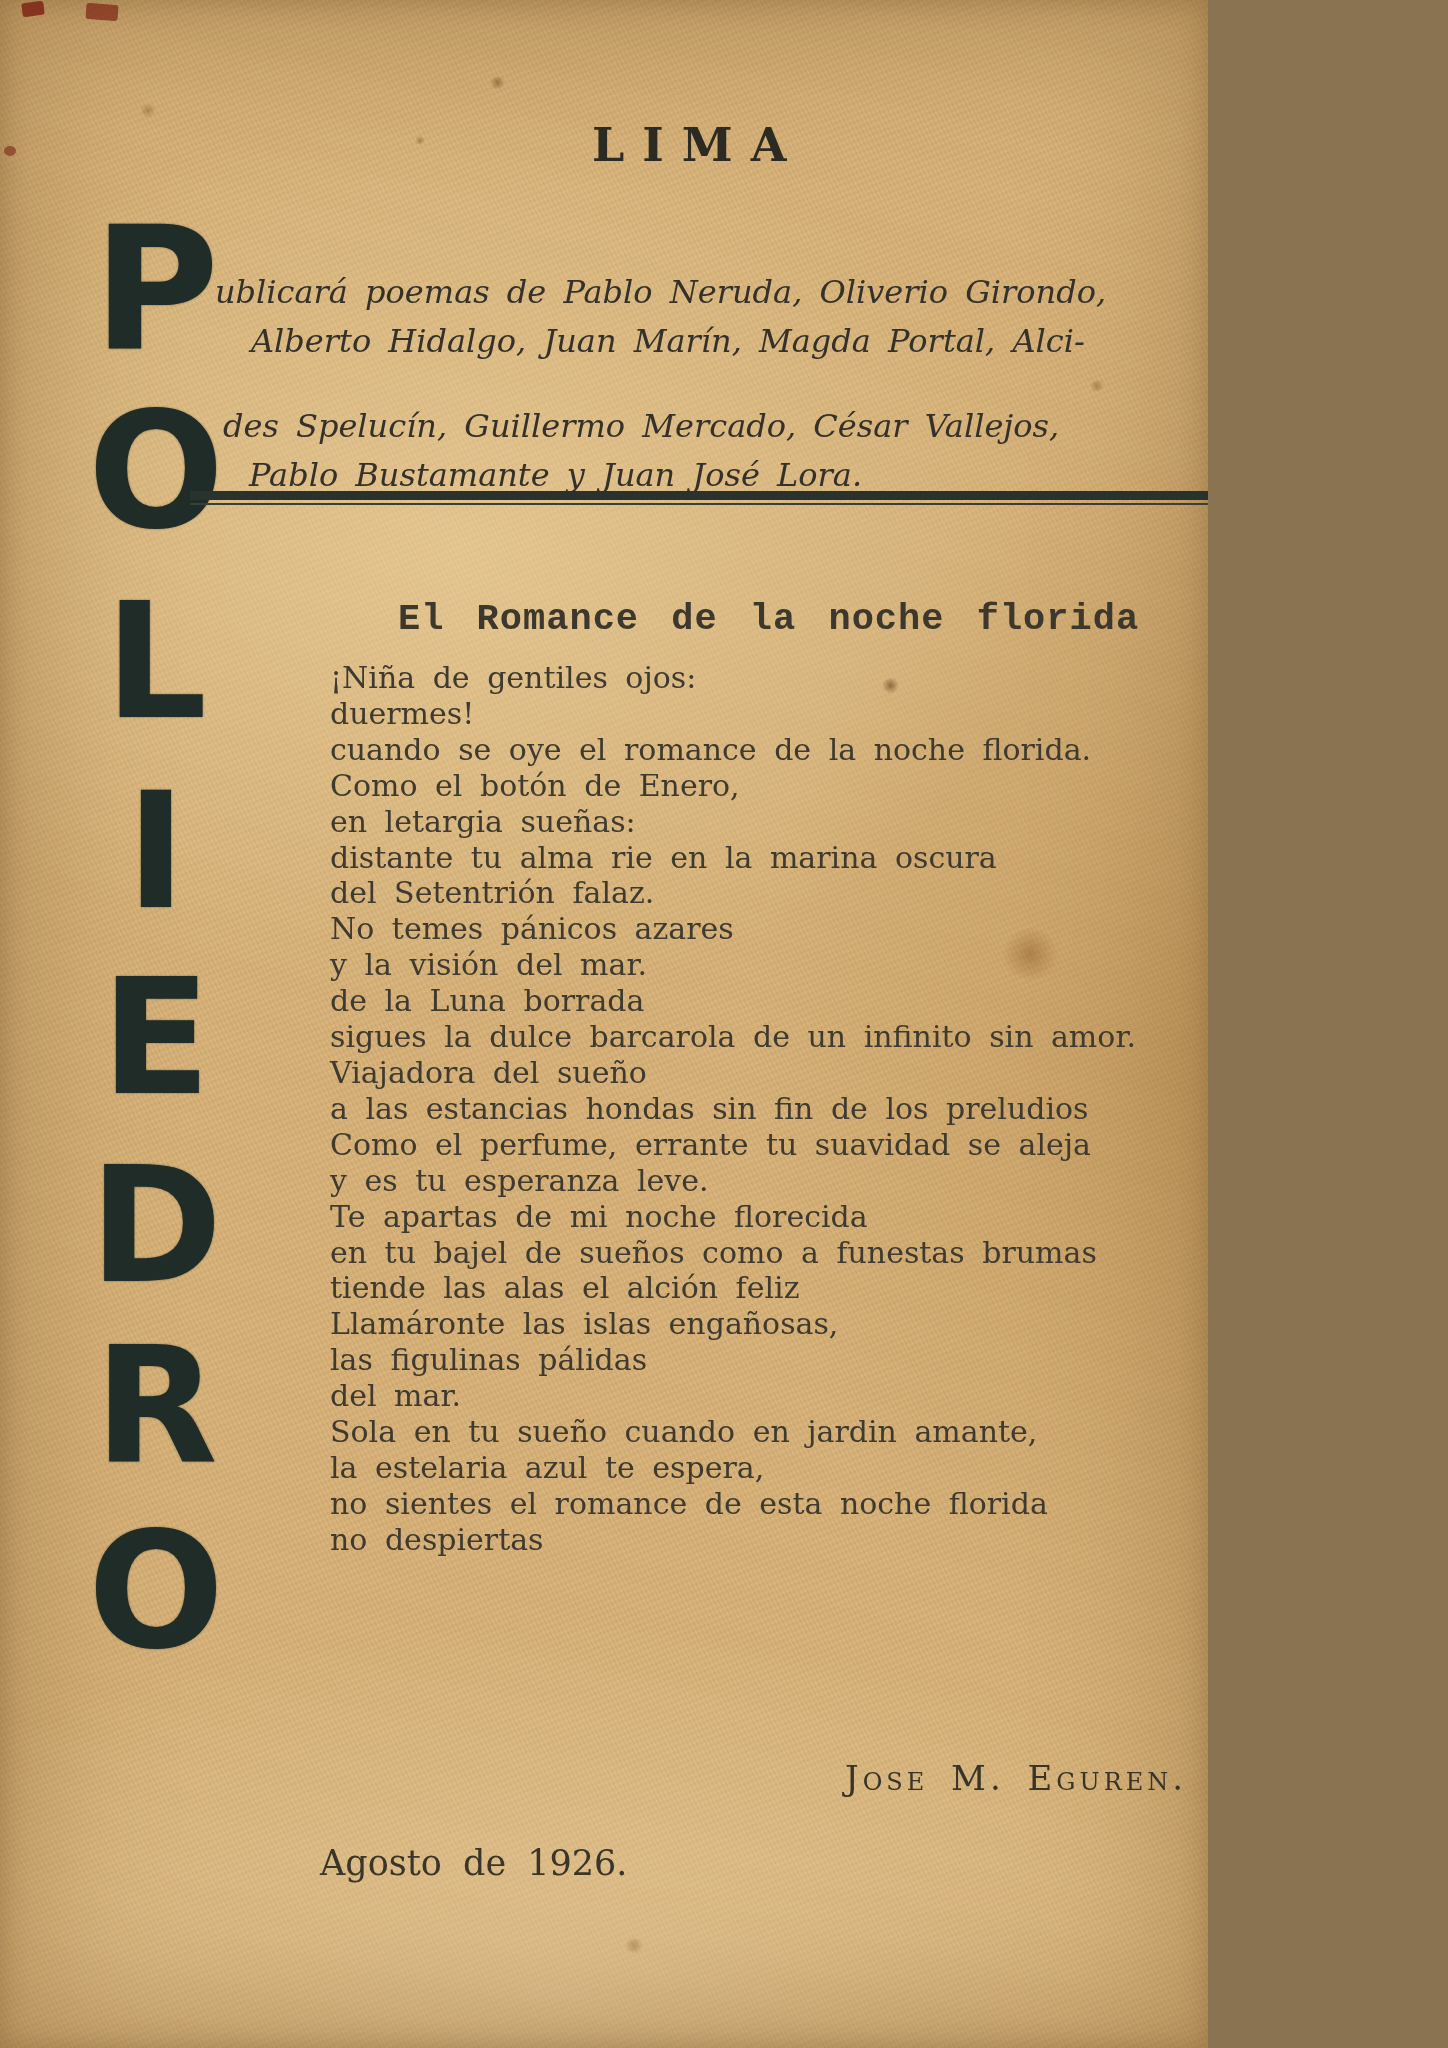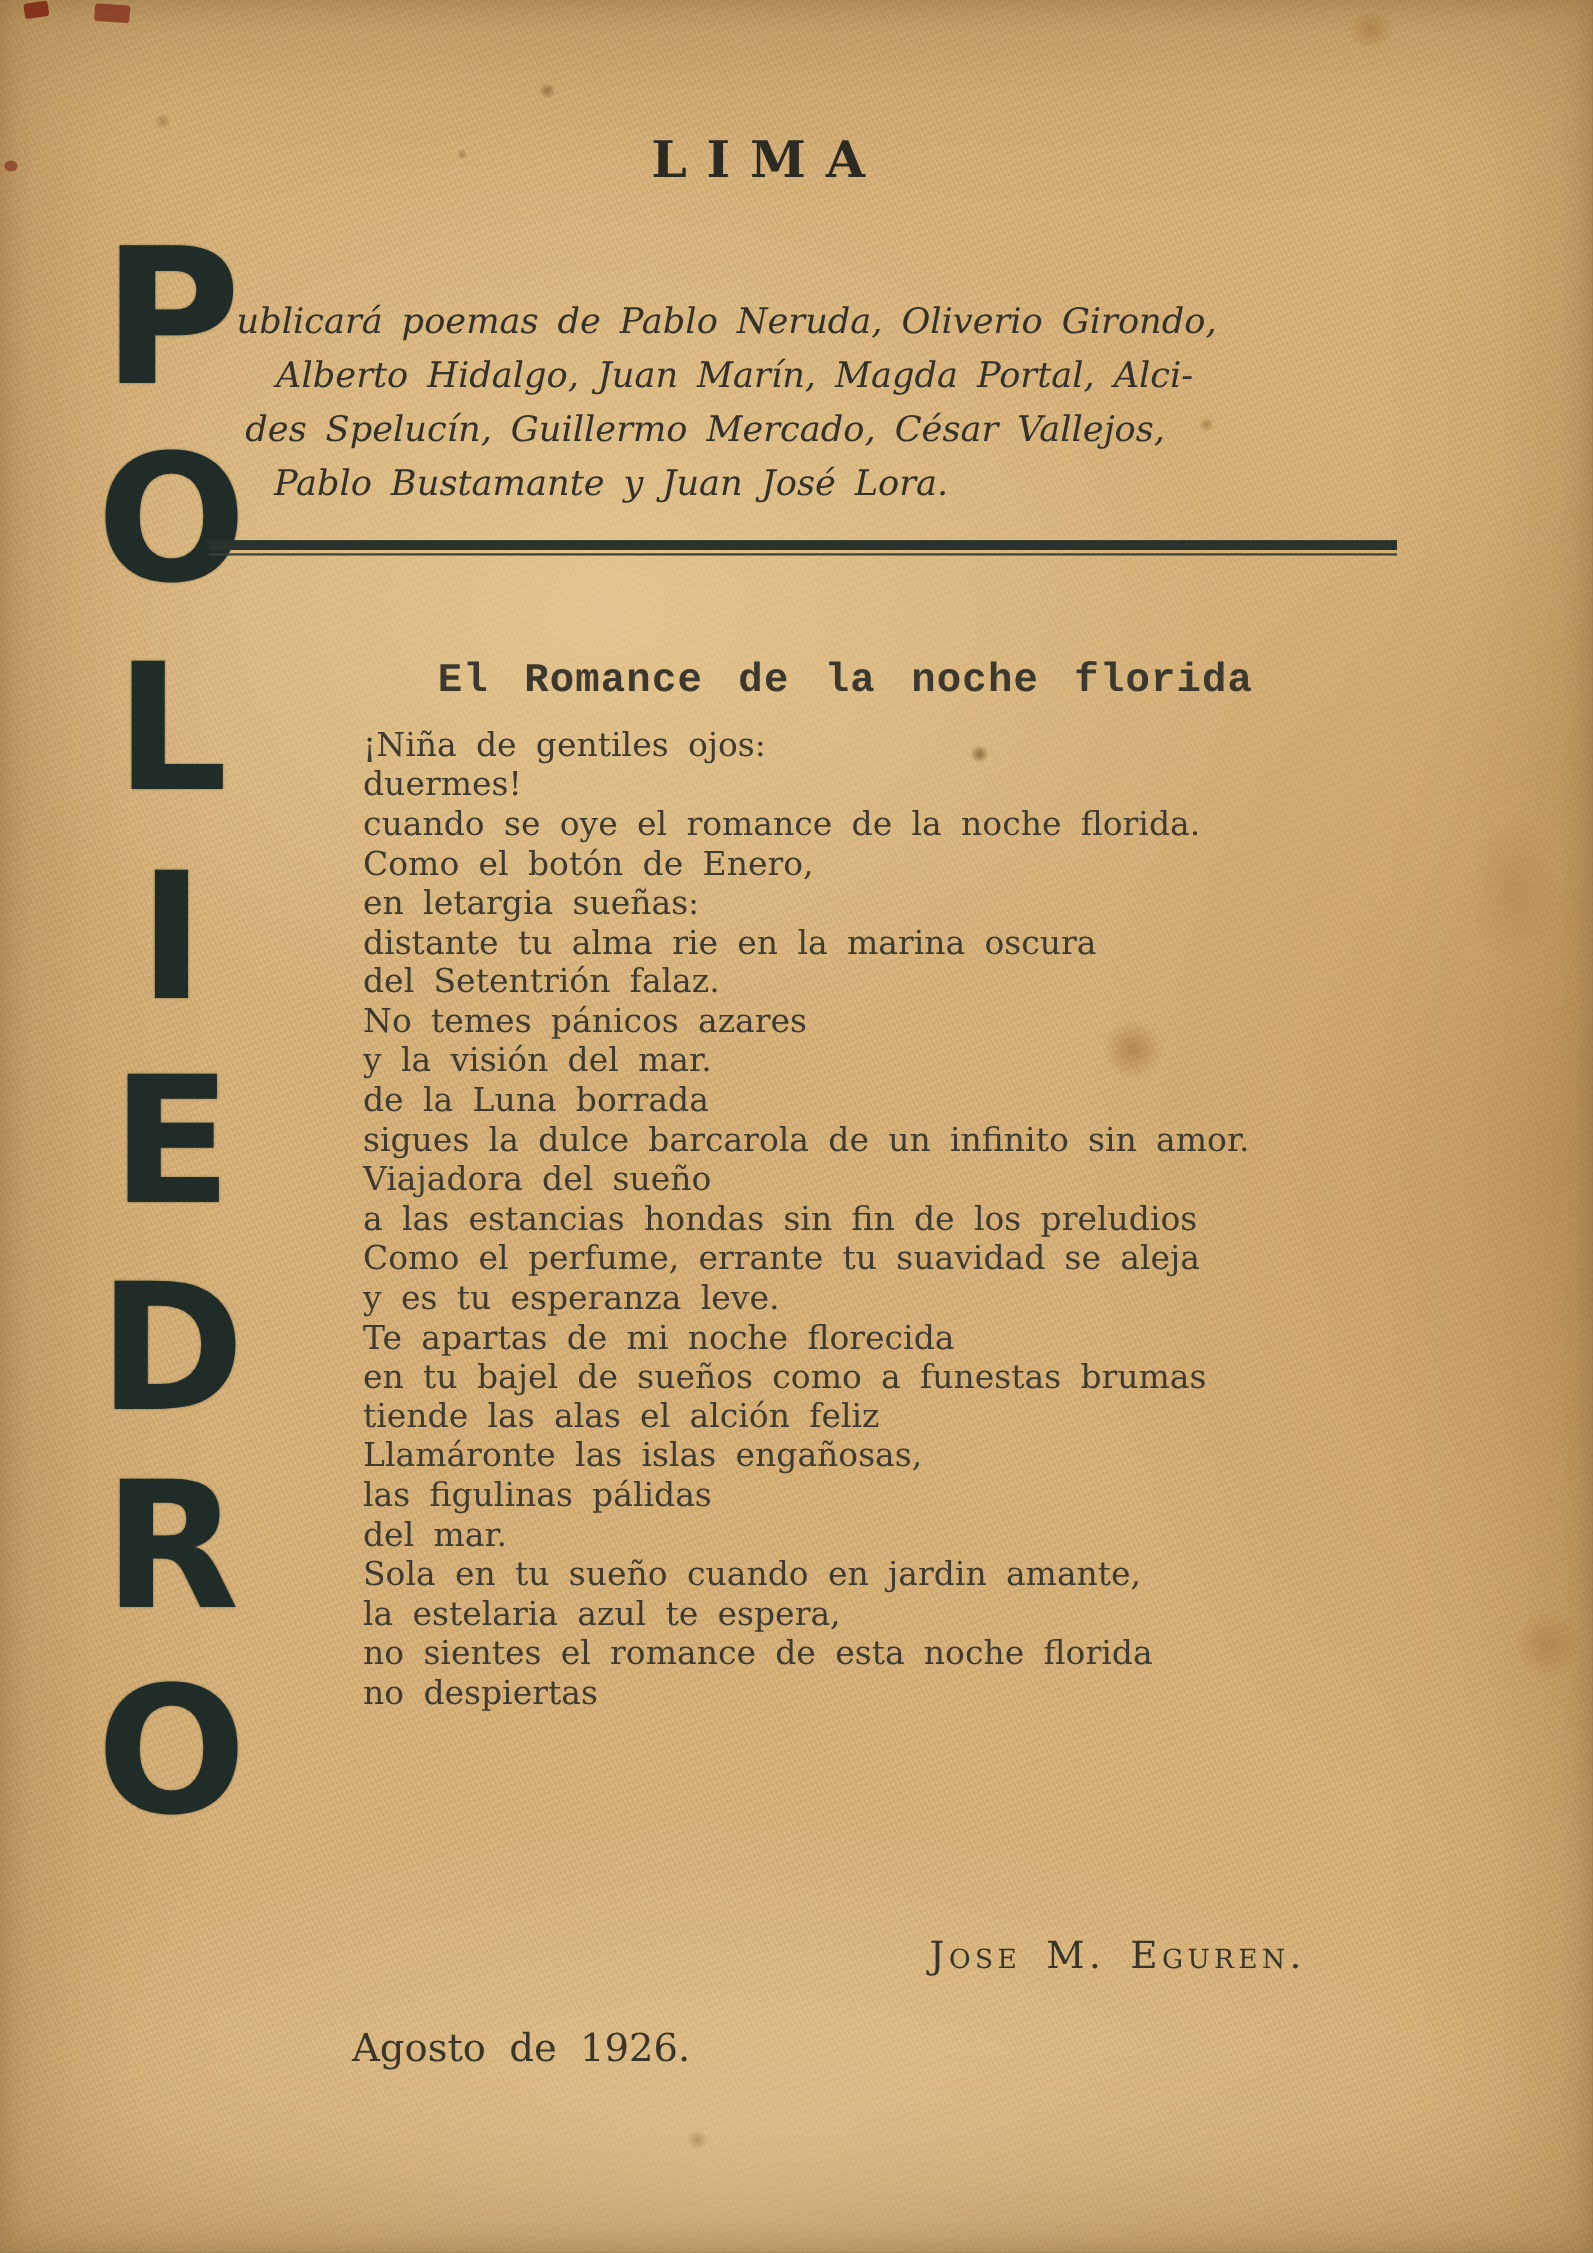--- a/index.html
+++ b/index.html
@@ -1,18 +1,18 @@
 <!DOCTYPE html>
 <html><head>
 <meta charset="utf-8">
 <style>
   html,body{margin:0;padding:0;background:#8a7350;}
   #page{
     position:relative;
-    width:1448px;height:2048px;
+    width:1208px;height:2048px;
     overflow:hidden;
     background-color:#d5b077;
     background-image:
       radial-gradient(ellipse 820px 620px at 38% 27%, rgba(240,215,165,0.55), rgba(240,215,165,0) 72%),
       radial-gradient(ellipse 1100px 520px at 46% 97%, rgba(238,214,170,0.45), rgba(238,214,170,0) 70%),
       radial-gradient(ellipse 600px 900px at 97% 52%, rgba(165,118,55,0.30), rgba(165,118,55,0) 70%),
       radial-gradient(ellipse 700px 500px at 78% 33%, rgba(210,175,120,0.35), rgba(210,175,120,0) 75%),
       repeating-linear-gradient(63deg, rgba(255,242,205,0.05) 0 2px, rgba(130,90,35,0.05) 2px 4px),
       repeating-linear-gradient(-21deg, rgba(255,242,205,0.04) 0 3px, rgba(130,90,35,0.04) 3px 6px);
     box-shadow: inset 0 0 150px 15px rgba(115,78,30,0.40), inset 0 0 28px rgba(90,60,25,0.30);
@@ -44,21 +44,21 @@
   .mh-7{top:1512px;}
   
   .announce{
     position:absolute;left:215px;top:268px;width:985px;
     font-family:"DejaVu Serif", serif;
     font-style:italic;font-size:32px;line-height:49px;
     color:#34312a;word-spacing:7px;
     white-space:nowrap;
   }
   .announce .a1{padding-left:36px;}
-  .announce .a2{padding-left:8px;}
+  .announce .a2{padding-left:8px;margin-top:36px;}
   .announce .a3{padding-left:34px;}
   
   .rule{position:absolute;left:190px;top:491px;width:1080px;height:17px;}
   .rule .thick{height:9px;background:#29322c;}
   .rule .thin{height:2px;margin-top:3px;background:#3a4038;}
   
   .poem-title{
     position:absolute;left:398px;top:598px;
     font-family:"Liberation Mono", monospace;
     font-weight:bold;font-size:37px;letter-spacing:1px;word-spacing:9px;

